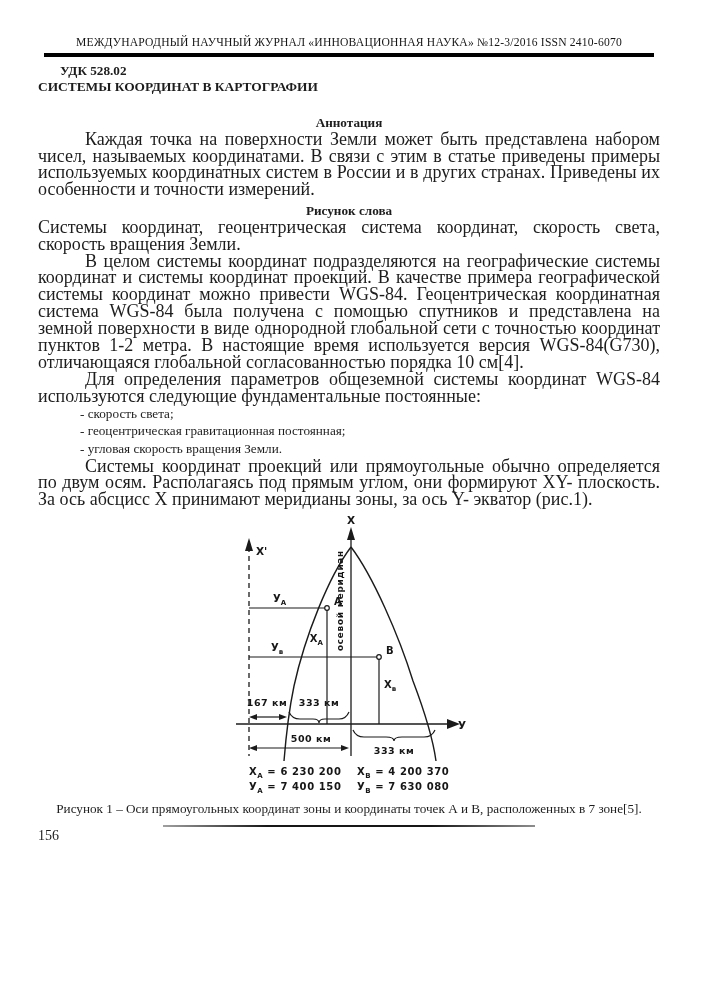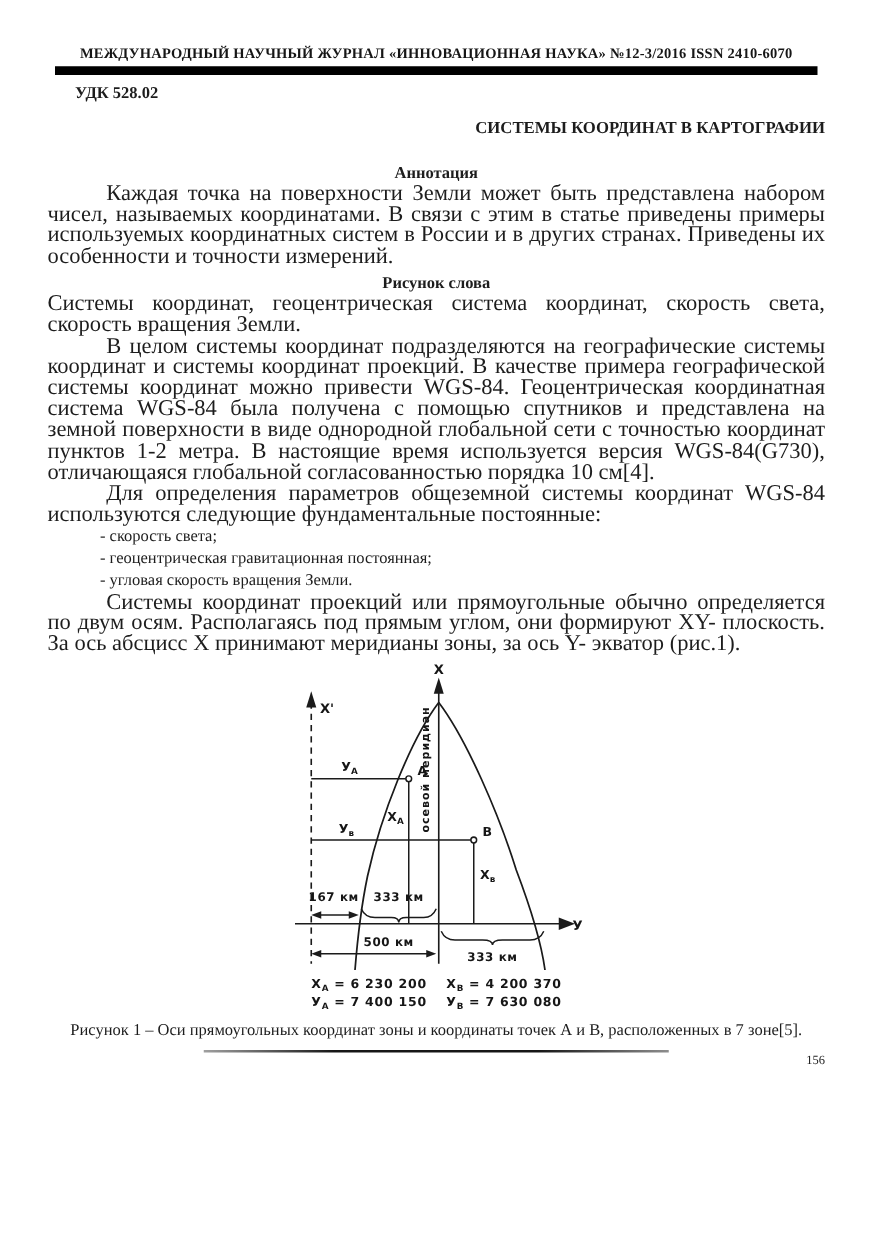--- a/index.html
+++ b/index.html
@@ -2,27 +2,27 @@
 <html lang="ru"><head>
 <meta charset="utf-8">
 <style>
   html,body{margin:0;padding:0;background:#ffffff;}
   .page{
     position:relative;width:709px;height:1003px;box-sizing:border-box;
     padding:36px 49px 0 38px;background:#ffffff;color:#1d1d1d;
     font-family:"Liberation Serif",serif;overflow:hidden;
   }
   .journal-header{
-    text-align:center;font-weight:bold;font-size:11.6px;letter-spacing:.2px;
-    padding:0 4px 4px 4px;margin:0 6px;border-bottom:7px solid #000000;color:#161616;
+    text-align:center;font-weight:normal;font-size:11.6px;letter-spacing:.2px;
+    padding:0 4px 4px 4px;margin:0 6px;border-bottom:4px solid #000000;color:#161616;
   }
   .udk{font-weight:bold;font-size:13.2px;margin:6px 0 0 22px;}
   .author-block{text-align:right;font-size:13.2px;line-height:17px;margin-top:6px;}
   .author-name{font-weight:bold;}
-  .paper-title{text-align:right;font-weight:bold;font-size:13.4px;margin-top:12px;}
+  .paper-title{text-align:left;font-weight:bold;font-size:13.4px;margin-top:0;}
   .section-heading{text-align:center;font-weight:bold;font-size:13.2px;margin:0;}
   .annotation-heading{margin-top:20px;}
   .keywords-heading{margin-top:6px;}
   p.bodytext{margin:0;font-size:18px;line-height:16.9px;text-align:justify;}
   .indent{text-indent:47px;}
   .keywords-text{text-align:center;text-indent:0;}
   .first-body{margin-top:14px;}
   .const-list{margin:0;padding:0 0 0 42px;list-style:none;font-size:13.2px;line-height:17.6px;}
   .figure-block{margin-top:6px;}
   .zone-svg{display:block;margin:0 auto;}
@@ -32,21 +32,21 @@
   .ax-label{font-size:10.5px;font-weight:bold;}
   .pt-label{font-size:10px;font-weight:bold;}
   .dim-label{font-size:9.5px;font-weight:bold;letter-spacing:.5px;}
   .coord-text{font-size:10px;font-weight:bold;letter-spacing:.6px;}
   .fig-sub{font-size:7px;font-weight:bold;}
   .meridian-label{font-size:8.8px;font-weight:bold;letter-spacing:.8px;}
   .figure-caption{text-align:center;font-size:13.2px;margin-top:2px;}
   .page-footer{margin-top:8px;}
   .footer-rule{width:372px;height:2px;margin:0 auto;
     background:linear-gradient(to right,#a0a0a0,#161616 28%,#161616 72%,#8d8d8d);}
-  .page-number{text-align:right;font-size:10px;margin-top:1px;}
+  .page-number{text-align:left;font-size:14px;margin-top:1px;}
 </style>
 </head>
 <body>
 
 <div class="page">
 
   <div class="journal-header">МЕЖДУНАРОДНЫЙ НАУЧНЫЙ ЖУРНАЛ «ИННОВАЦИОННАЯ НАУКА» №12-3/2016 ISSN 2410-6070</div>
 
   <div class="udk">УДК 528.02</div>
 

